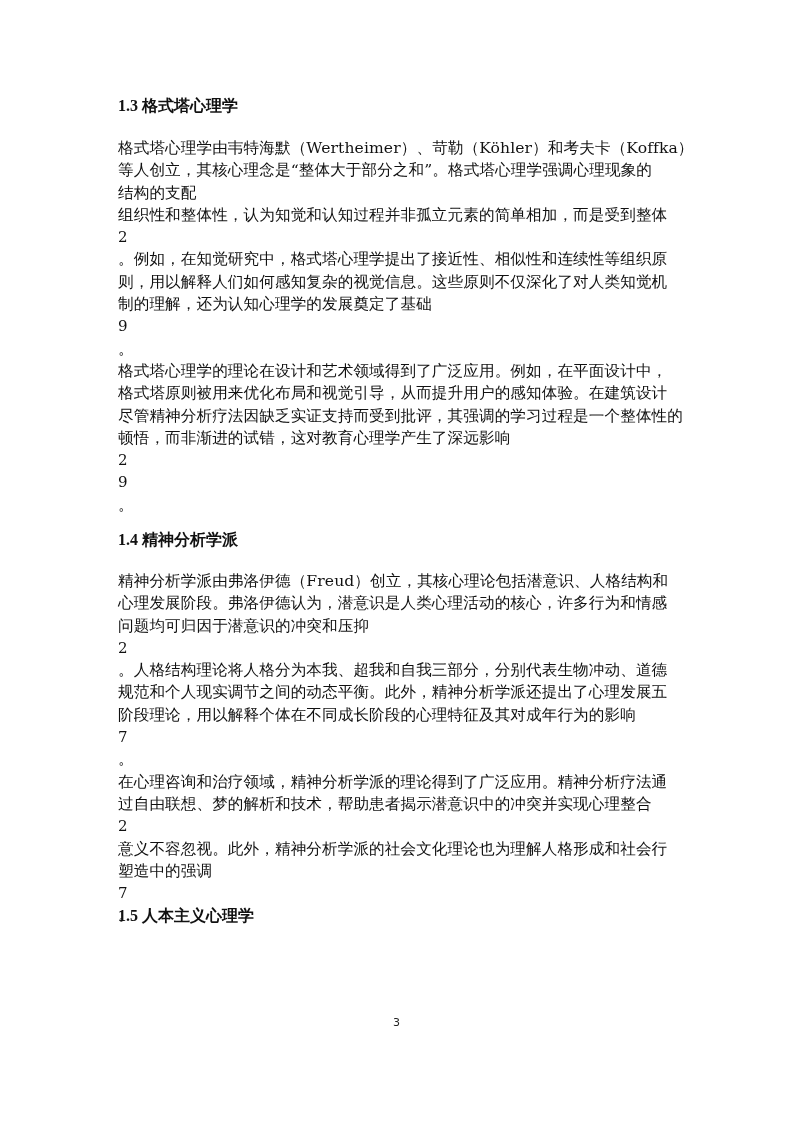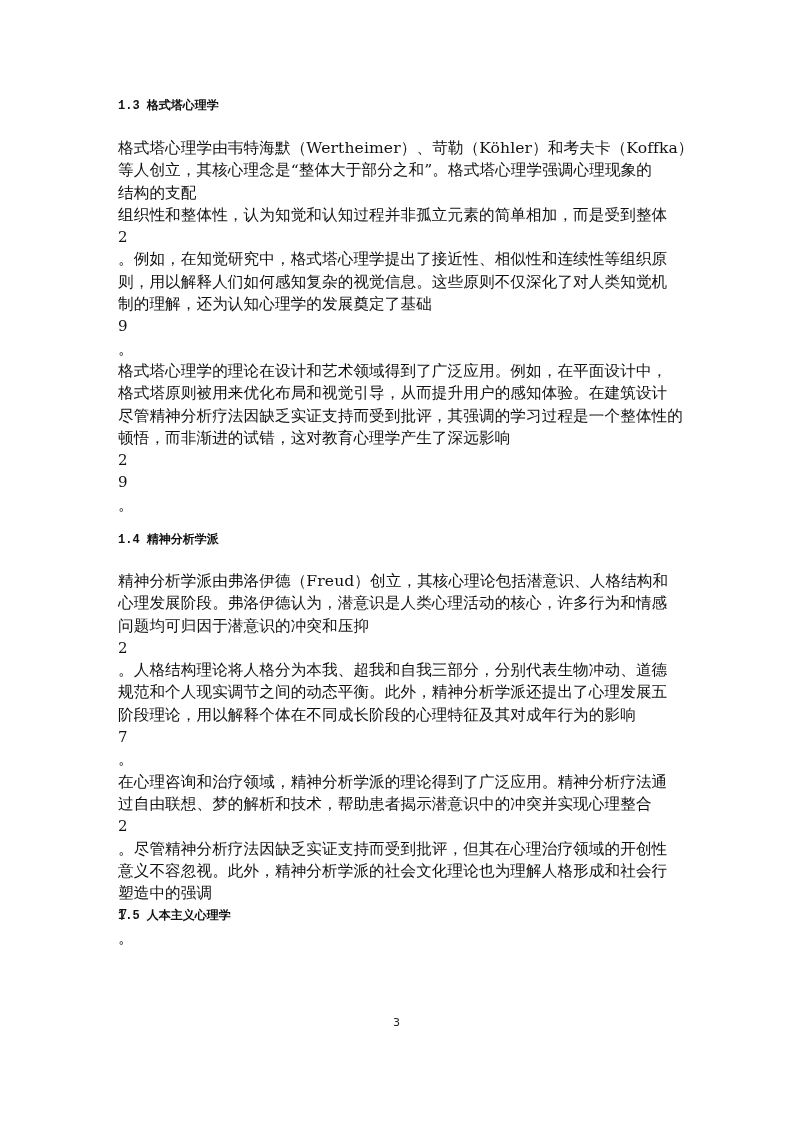--- a/index.html
+++ b/index.html
@@ -17,23 +17,23 @@
     }
     .page {
       position: absolute;
       left: 118px;
       top: 0;
       width: 560px;
     }
     .section-heading {
       position: absolute;
       left: 0;
-      font-family: Liberation Mono, monospace;
+      font-family: Liberation Serif, serif;
       font-weight: bold;
-      font-size: 12px;
+      font-size: 16px;
       line-height: 16px;
       margin: 0;
       white-space: nowrap;
     }
     .block {
       position: absolute;
       left: 0;
       width: 560px;
       font-size: 15.6px;
       line-height: 22.3px;
@@ -100,21 +100,20 @@
     <span class="line">问题均可归因于潜意识的冲突和压抑</span>
     <span class="cite">2</span>
     <span class="line">。人格结构理论将人格分为本我、超我和自我三部分，分别代表生物冲动、道德</span>
     <span class="line">规范和个人现实调节之间的动态平衡。此外，精神分析学派还提出了心理发展五</span>
     <span class="line">阶段理论，用以解释个体在不同成长阶段的心理特征及其对成年行为的影响</span>
     <span class="cite">7</span>
     <span class="line">。</span>
     <span class="line">在心理咨询和治疗领域，精神分析学派的理论得到了广泛应用。精神分析疗法通</span>
     <span class="line">过自由联想、梦的解析和技术，帮助患者揭示潜意识中的冲突并实现心理整合</span>
     <span class="cite">2</span>
-    <span class="line">。尽管精神分析疗法因缺乏实证支持而受到批评，但其在心理治疗领域的开创性</span>
     <span class="line">意义不容忽视。此外，精神分析学派的社会文化理论也为理解人格形成和社会行</span>
     <span class="line">塑造中的强调</span>
     <span class="cite">7</span>
     <span class="line">。</span>
   </div>
 
   <h3 class="section-heading" style="top:908px;">1.5 人本主义心理学</h3>
 </div>
 
 <div class="page-number">3</div>

